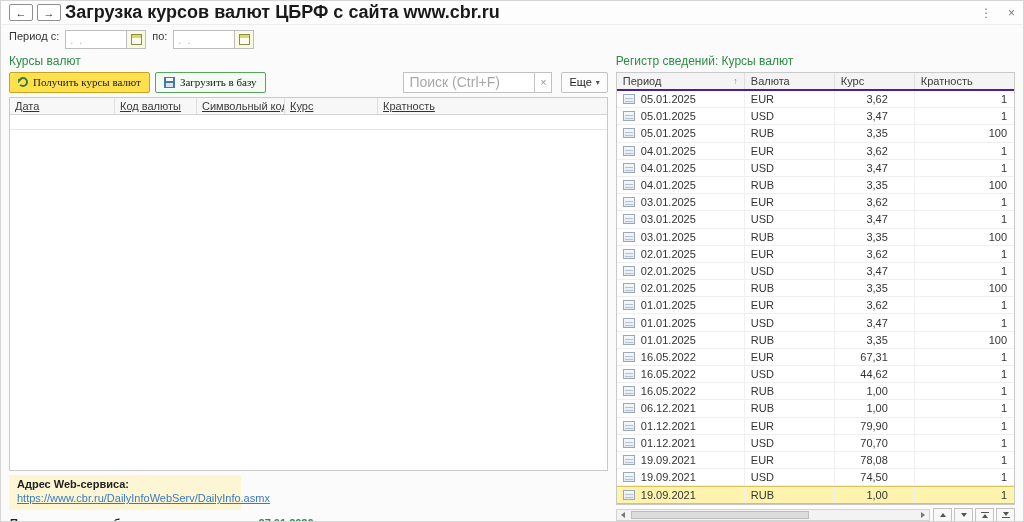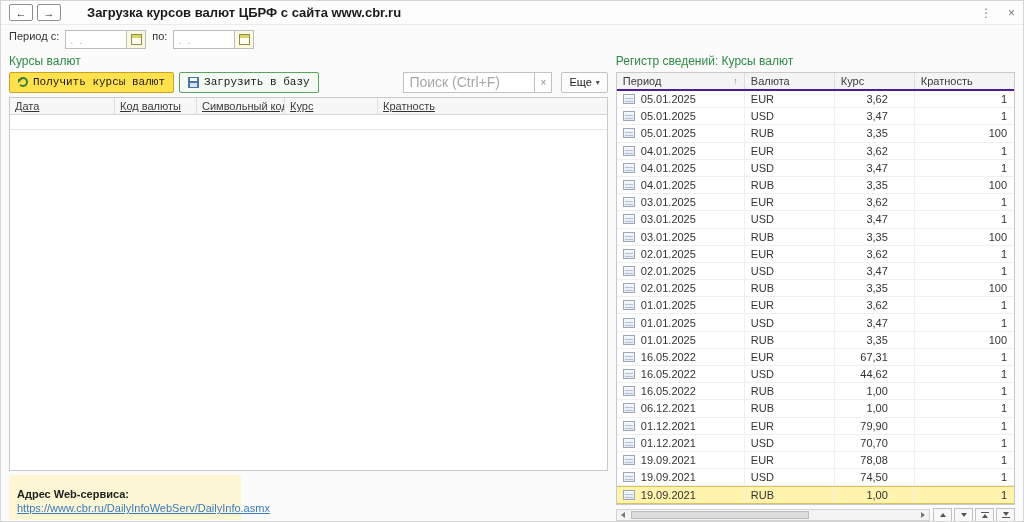--- a/index.html
+++ b/index.html
@@ -5,21 +5,21 @@
   * { box-sizing: border-box; margin: 0; padding: 0; }
   html,body { background:#e9e9e9; }
   body { font-family: "Liberation Sans", sans-serif; }
   .app { width:1024px; height:522px; background:#fbfbfb; position:relative; font-size:11px; color:#333;
          overflow:hidden; border:1px solid #d6d6d6; }
 
   
   .titlebar { height:24px; display:flex; align-items:center; background:#fdfdfd; border-bottom:1px solid #ececec; padding:0 8px; gap:4px; }
   .nav-btn { width:24px; height:17px; border:1px solid #8f8f8f; background:#fff; font-size:11px; line-height:14px;
              text-align:center; border-radius:2px; cursor:pointer; color:#222; padding:0; }
-  .win-title { font-weight:bold; font-size:13px; margin-left:22px; color:#1a1a1a; white-space:nowrap; }
+  .win-title { font-weight:bold; font-size:18px; color:#1a1a1a; white-space:nowrap; }
   .titlebar-right { margin-left:auto; display:flex; gap:16px; color:#7a7a7a; font-size:12px; align-items:center; }
   .tb-ico { cursor:pointer; line-height:1; }
 
   
   .period-row { display:flex; align-items:flex-start; gap:6px; padding:5px 8px 4px 8px; height:27px; }
   .plabel { color:#333; }
   .date-wrap { display:flex; align-items:stretch; }
   .date-input { width:62px; height:19px; border:1px solid #bdbdbd; background:#fff; font-size:11px; color:#555;
                 padding:0 4px; font-family:"Liberation Sans",sans-serif; }
   .date-input::placeholder { color:#b5b5b5; }
@@ -30,21 +30,21 @@
 
   
   .main { display:flex; padding:0 8px; gap:8px; align-items:flex-start; }
   .left-panel { width:600px; display:flex; flex-direction:column; }
   .right-panel { width:400px; display:flex; flex-direction:column; }
   .panel-title { color:#2e8b45; font-size:12px; margin:2px 0 3px 0; }
 
   
   .toolbar { display:flex; align-items:center; gap:5px; margin-bottom:4px; height:22px; }
   .btn { display:flex; align-items:center; gap:5px; height:21px; padding:0 8px; font-size:11px; border-radius:2px;
-         cursor:pointer; font-family:Liberation Mono, monospace; }
+         cursor:pointer; font-family:Liberation Serif, serif; }
   .btn-yellow { background:#ffe14d; border:1px solid #c7a324; color:#1a1a1a; }
   .btn-green  { background:#f4faf4; border:1px solid #5aa55e; color:#1a1a1a; }
   .refresh-icon { width:10px; height:10px; border:2px solid #3c7d3c; border-radius:50%; border-left-color:transparent;
                   position:relative; display:inline-block; }
   .refresh-icon::after { content:""; position:absolute; left:-5px; top:-3px; border:3px solid transparent;
                          border-right-color:#3c7d3c; transform:rotate(45deg); }
   .save-icon { width:11px; height:11px; background:#4a76a8; position:relative; display:inline-block; }
   .save-icon::before { content:""; position:absolute; top:1px; left:2px; width:7px; height:3px; background:#fff; }
   .save-icon::after  { content:""; position:absolute; bottom:1px; left:2px; width:7px; height:4px; background:#d8e4f2; }
   .search-wrap { margin-left:auto; display:flex; }
@@ -59,21 +59,21 @@
 
   
   .ltable { border:1px solid #c9c9c9; background:#fff; height:374px; display:flex; flex-direction:column;text-decoration:underline; }
   .lheader { display:flex; background:#f7f7f7; border-bottom:1px solid #d4d4d4; height:17px; align-items:center; }
   .lcol { border-right:1px solid #dedede; padding:0 5px; color:#3c3c3c; height:100%; display:flex; align-items:center; overflow:hidden; white-space:nowrap; }
   .c-date { width:105px; } .c-code { width:82px; } .c-sym { width:88px; } .c-rate { width:93px; } .c-mult { flex:1; border-right:none; }
   .lbody { flex:1; background:#fff; }
   .empty-row { height:15px; border-bottom:1px solid #e6e6e6; }
 
   
-  .info-box { background:#fcf6d5; padding:13px 8px 6px 8px; width:232px; margin-top:4px; }
+  .info-box { background:#fcf6d5; padding:3px 8px 6px 8px; width:232px; margin-top:4px; }
   .info-label { font-weight:bold; color:#222; margin-bottom:2px; }
   .info-link { color:#3a7abf; text-decoration:underline; cursor:pointer; display:inline-block; }
   .last-date { margin-top:7px; font-weight:bold; color:#222; padding-left:1px; }
   .last-date .date { color:#2e8b45; margin-left:8px; }
 
   
   .rtable { border:1px solid #c9c9c9; background:#fff; display:flex; flex-direction:column; margin-top:1px; }
   .rheader { display:flex; background:#f4f4f4; border-bottom:2px solid #4c1d95; height:18px; align-items:center; }
   .rcol { padding:0 6px; border-right:1px solid #dedede; color:#3c3c3c; height:100%; display:flex; align-items:center; overflow:hidden; white-space:nowrap; }
   .col-period { width:128px; } .col-cur { width:90px; } .col-rate { width:80px; } .col-mult { flex:1; border-right:none; }

